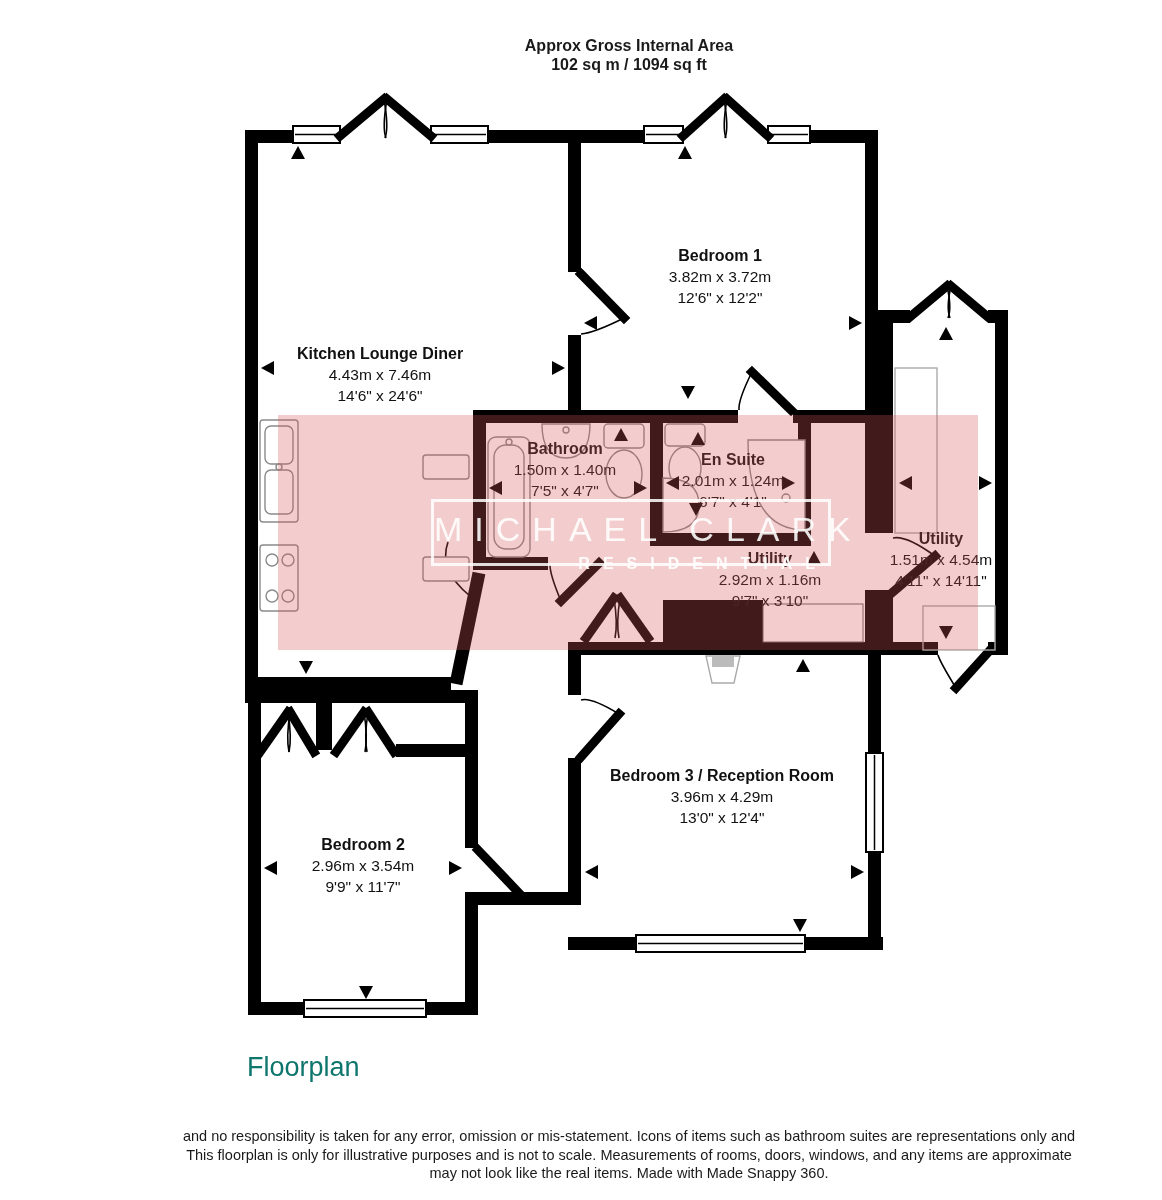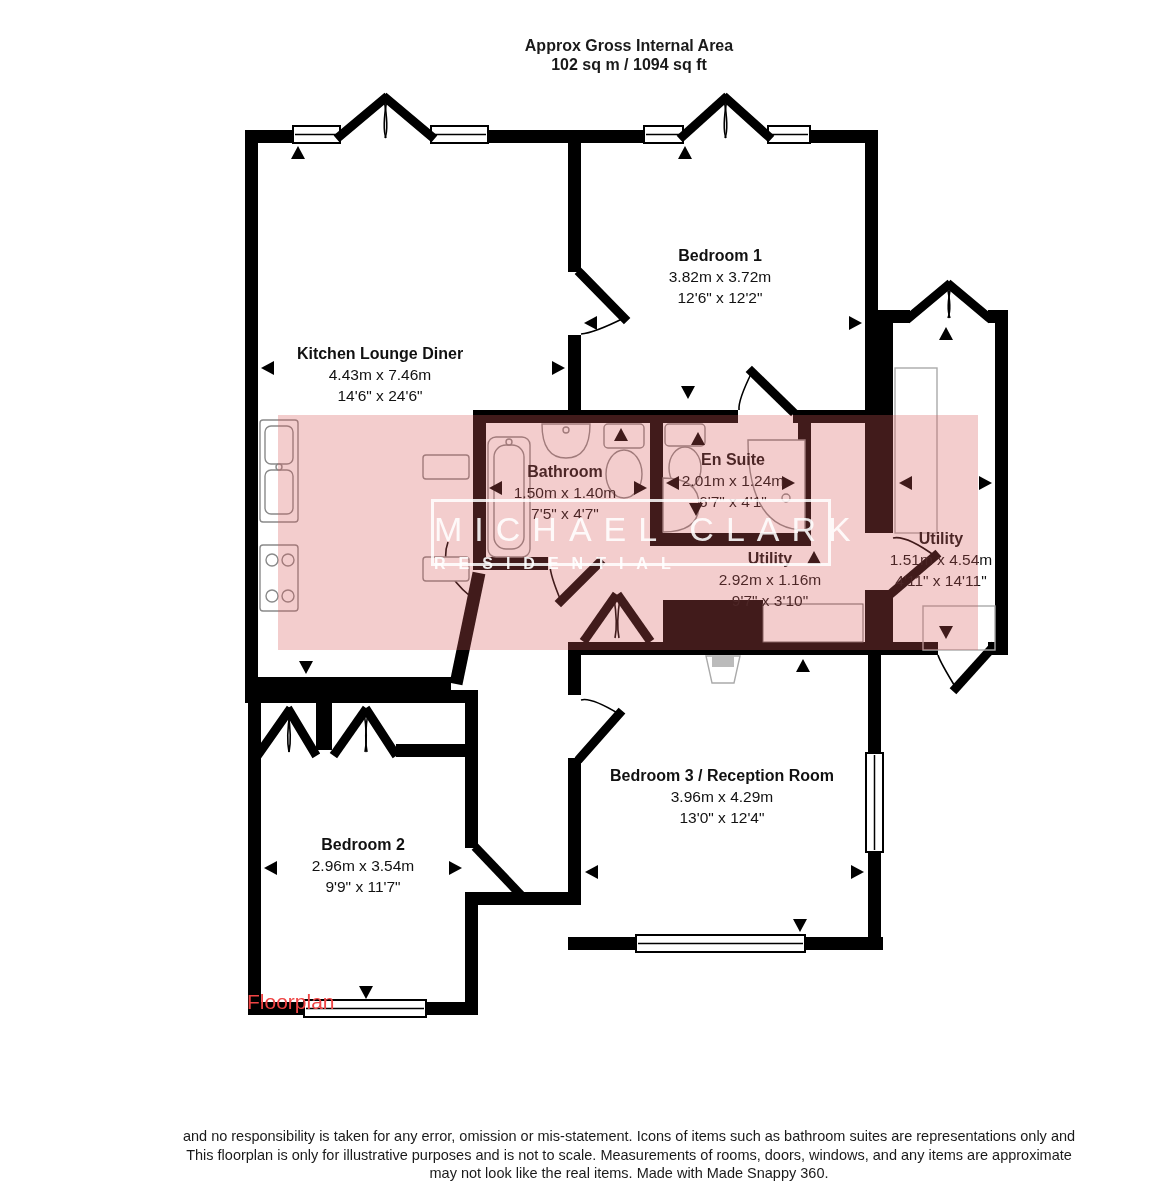--- a/index.html
+++ b/index.html
@@ -7,26 +7,26 @@
          font-family:"Liberation Sans", sans-serif;overflow:hidden;margin-left:48px;}
   svg.plan{position:absolute;left:0;top:0;z-index:1;}
   .title{position:absolute;left:0;top:36px;width:1162px;text-align:center;z-index:1;}
   .title div{font-size:16px;font-weight:bold;color:#1a1a1a;line-height:19px;}
   .room-label{position:absolute;z-index:2;text-align:center;white-space:nowrap;
               transform:translateX(-50%);color:#111;}
   .room-label .rname{font-size:16px;font-weight:bold;line-height:21px;}
   .room-label .rdim{font-size:15.5px;line-height:21px;}
   .overlay{position:absolute;z-index:3;pointer-events:none;}
   .watermark{position:absolute;z-index:4;box-sizing:border-box;
-             border:3px solid rgba(255,255,255,0.85);text-align:left;}
+             border:3px solid rgba(255,255,255,0.85);text-align:right;}
   .wm1{margin-top:8px;font-size:34px;letter-spacing:12px;color:rgba(255,255,255,0.88);
        font-weight:400;white-space:nowrap;}
   .wm2{margin-top:6px;font-size:16px;font-weight:bold;letter-spacing:13px;
        color:rgba(255,255,255,0.92);white-space:nowrap;}
-  .caption{position:absolute;left:199px;top:990px;font-size:21px;color:#ef4444;z-index:2;}
+  .caption{position:absolute;left:199px;top:1052px;font-size:27px;color:#0f766e;z-index:2;}
   .disclaimer{position:absolute;left:0;top:1127px;width:1162px;text-align:center;z-index:2;}
   .disclaimer div{font-size:14.5px;color:#1a1a1a;line-height:18.5px;}
 </style>
 </head>
 <body>
 
 <div class="stage">
 
   <div class="title">
     <div>Approx Gross Internal Area</div>
@@ -249,21 +249,21 @@
   <div class="room-label" style="left:332px;top:343px">
     <div class="rname">Kitchen Lounge Diner</div>
     <div class="rdim">4.43m x 7.46m</div>
     <div class="rdim">14'6" x 24'6"</div>
   </div>
   <div class="room-label" style="left:672px;top:245px">
     <div class="rname">Bedroom 1</div>
     <div class="rdim">3.82m x 3.72m</div>
     <div class="rdim">12'6" x 12'2"</div>
   </div>
-  <div class="room-label" style="left:517px;top:461px">
+  <div class="room-label" style="left:517px;top:438px">
     <div class="rname">Bathroom</div>
     <div class="rdim">1.50m x 1.40m</div>
     <div class="rdim">7'5" x 4'7"</div>
   </div>
   <div class="room-label" style="left:685px;top:449px">
     <div class="rname">En Suite</div>
     <div class="rdim">2.01m x 1.24m</div>
     <div class="rdim">6'7" x 4'1"</div>
   </div>
   <div class="room-label" style="left:722px;top:548px">

